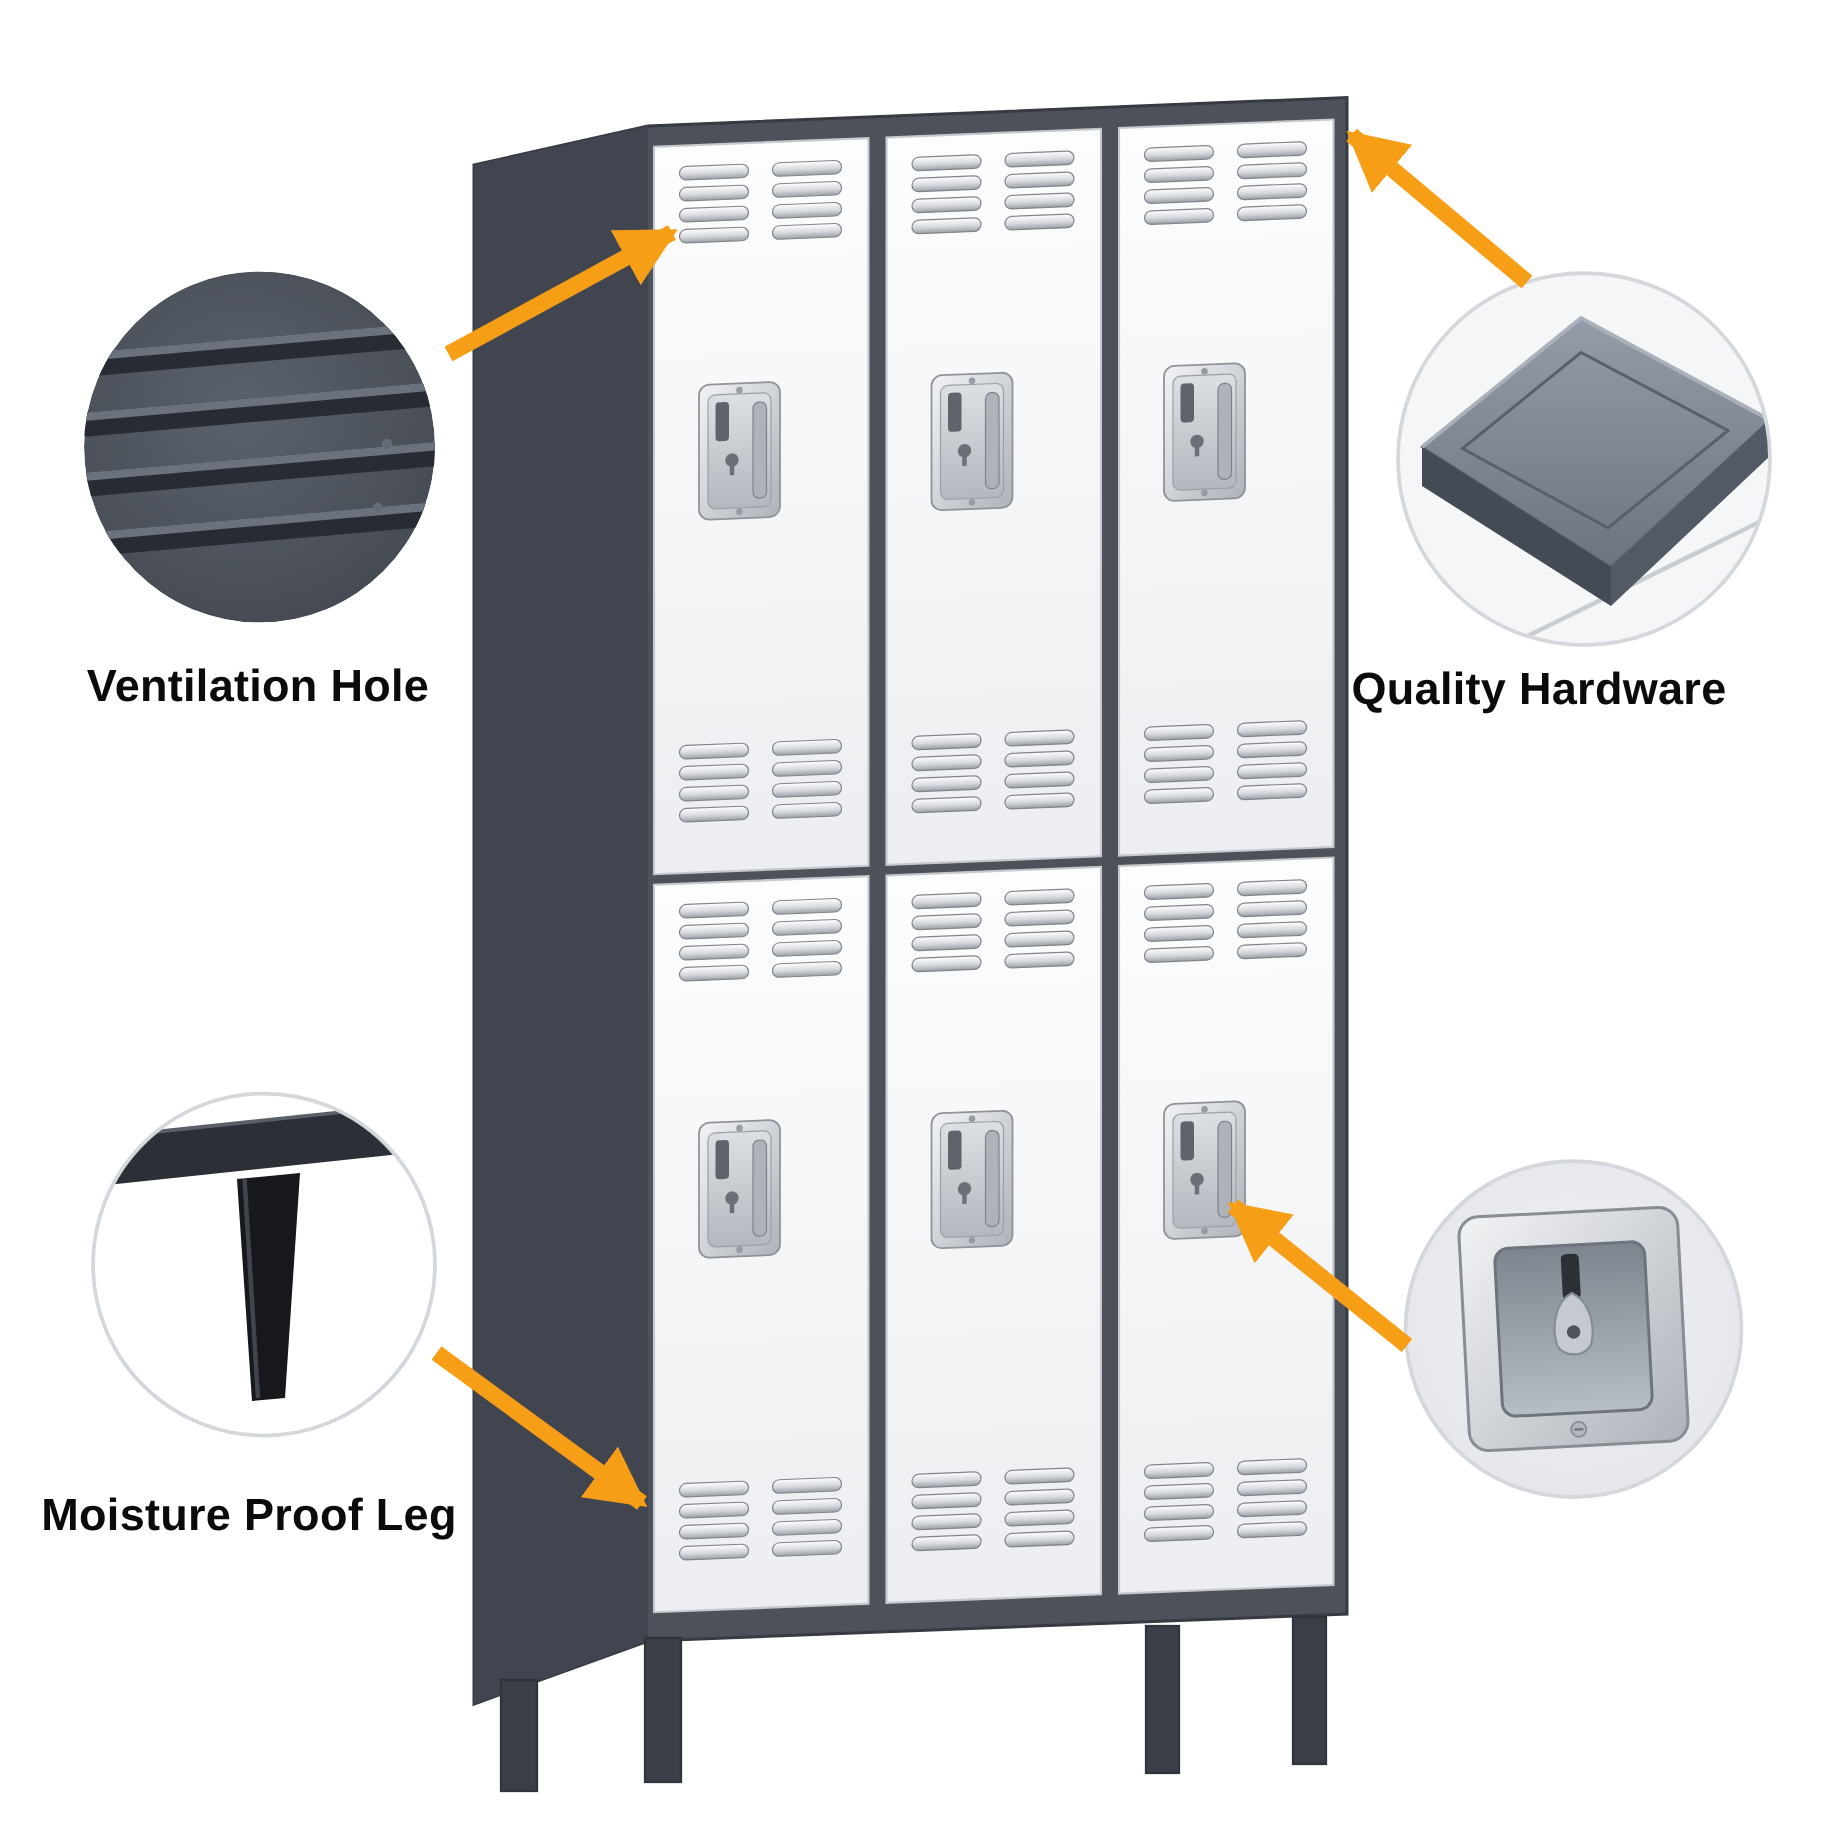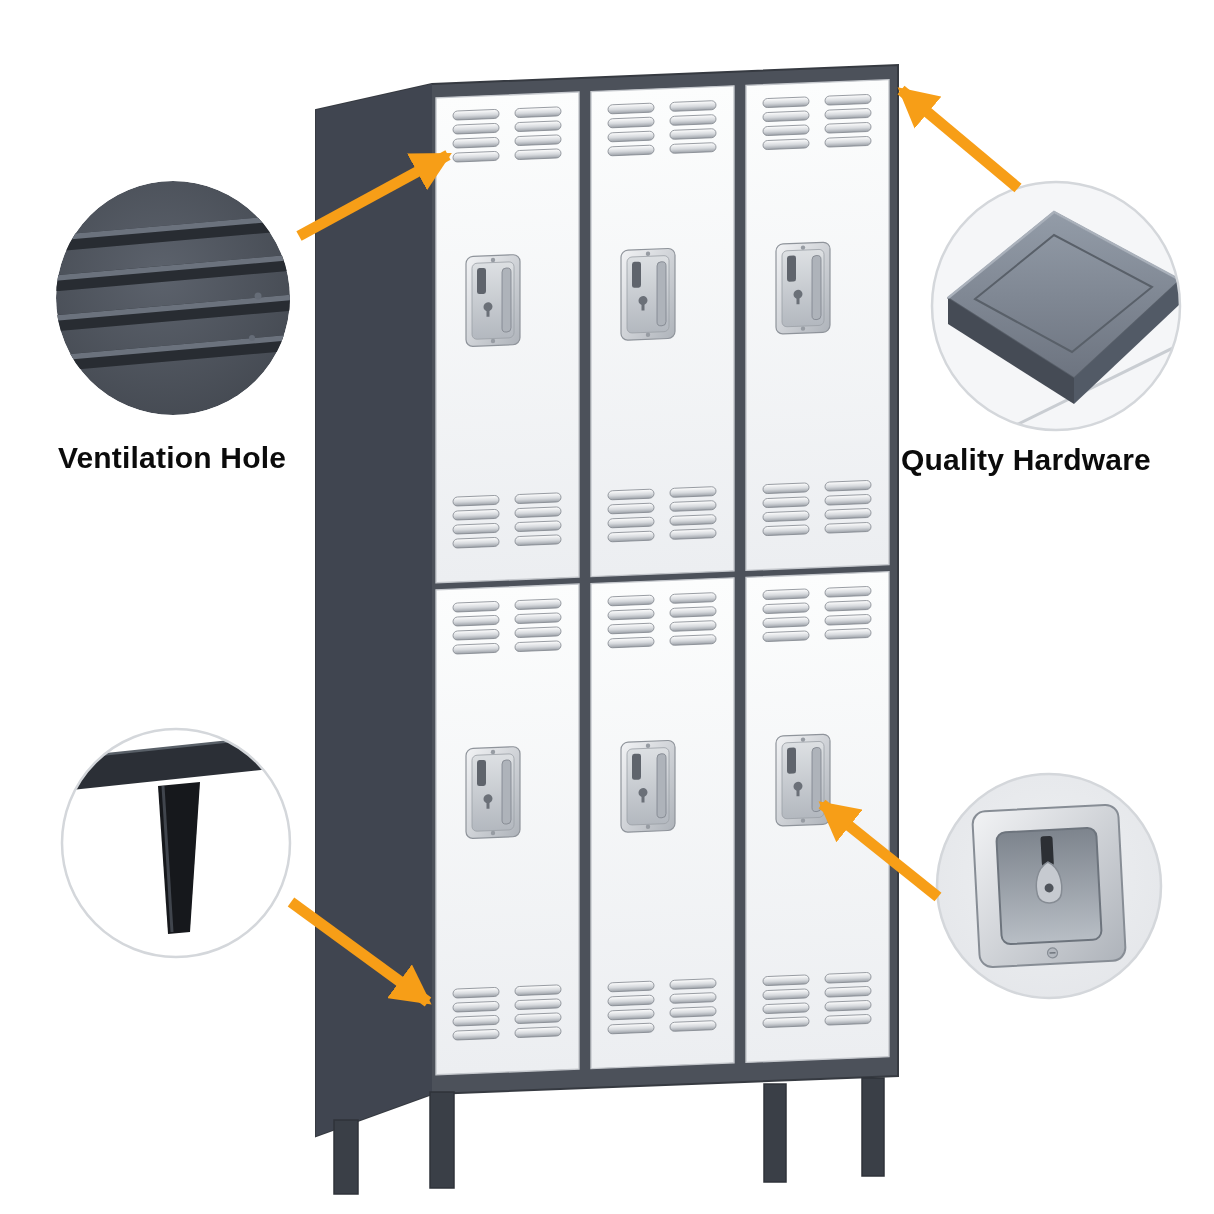--- a/index.html
+++ b/index.html
@@ -197,14 +197,15 @@
     <g stroke="#f79e17" stroke-width="11">
       <line x1="299" y1="236" x2="448" y2="155" marker-end="url(#ah)"></line>
       <line x1="1018" y1="188" x2="901" y2="90" marker-end="url(#ah)"></line>
       <line x1="291" y1="902" x2="428" y2="1002" marker-end="url(#ah)"></line>
       <line x1="938" y1="897" x2="822" y2="804" marker-end="url(#ah)"></line>
     </g>
   </svg>
 
   <div class="callout-label" id="label-ventilation">Ventilation Hole</div>
   <div class="callout-label" id="label-hardware">Quality Hardware</div>
+  <div class="callout-label" id="label-leg">Moisture Proof Leg</div>
 
 </div>
 
 </body></html>

